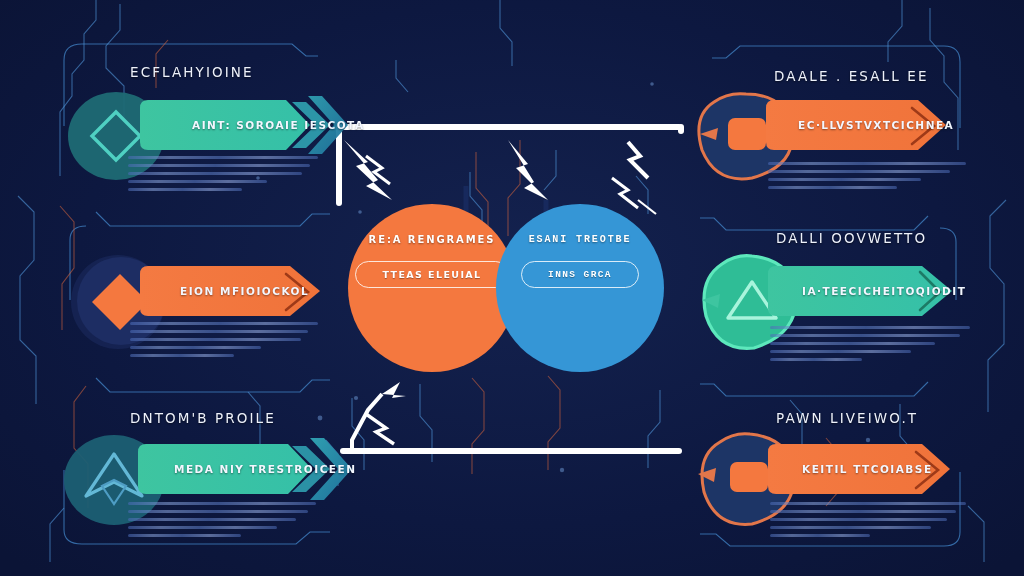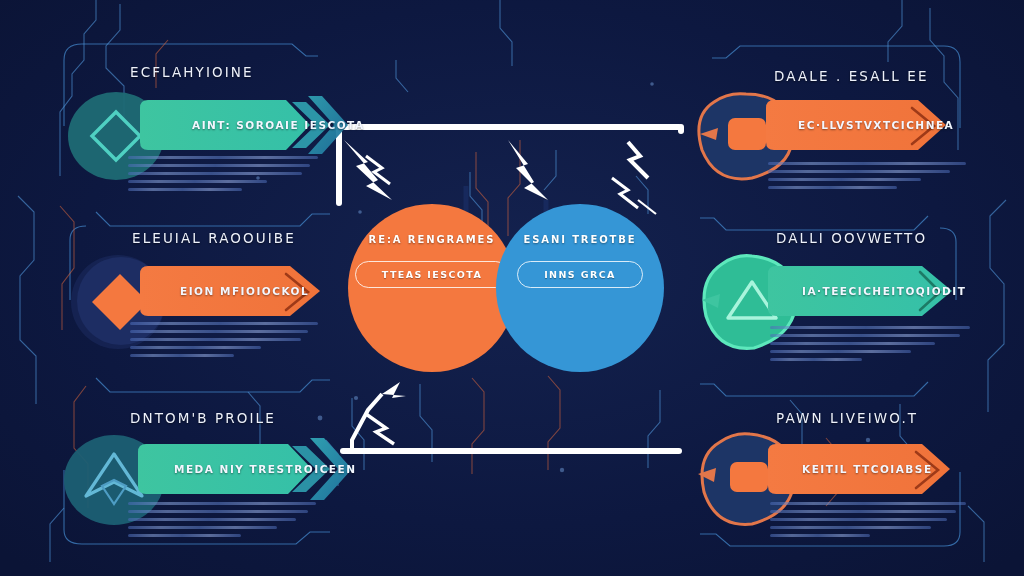--- a/index.html
+++ b/index.html
@@ -227,21 +227,20 @@
     <div class="body-lines" style="left:128px;top:156px;width:196px;">
       <i style="width:97%"></i>
         <i style="width:93%"></i>
         <i style="width:89%"></i>
         <i style="width:71%"></i>
         <i style="width:58%"></i>
     </div>
   </div>
 
   <div class="panel" style="left:0;top:168px;width:340px;height:190px;">
-    <div class="panel-title" style="left:132px;top:62px;">ELEUIAL RAOOUIBE</div>
 
     <div class="badge" style="left:68px;top:84px;width:100px;height:100px;">
       <svg width="100" height="100" viewBox="0 0 100 100">
         <circle cx="50" cy="50" r="47" fill="#1a2a5e" opacity=".6"></circle>
         <circle cx="53" cy="49" r="44" fill="#1d2d63"></circle>
         <g>
           <path d="M52,22 L80,50 L52,78 L24,50 Z" fill="#f4783f"></path>
         </g>
       </svg>
     </div>
@@ -388,21 +387,21 @@
       <i style="width:96%"></i>
         <i style="width:91%"></i>
         <i style="width:87%"></i>
         <i style="width:79%"></i>
         <i style="width:49%"></i>
     </div>
   </div>
 
   <div class="circle" style="left:348px;top:204px;width:168px;height:168px;background:#f4783f;padding-top:30px;">
     <div class="circle-title">RE:A RENGRAMES</div>
-    <div class="circle-pill" style="margin-top:16px;">TTEAS IESCOTA</div>
-  </div>
-
-  <div class="circle" style="left:496px;top:204px;width:168px;height:168px;background:#3596d6;padding-top:30px;">
+    <div class="circle-pill" style="margin-top:16px;">TTEAS ELEUIAL</div>
+  </div>
+
+  <div class="circle" style="left:496px;top:204px;width:168px;height:168px;background:#3596d6;padding-top:30px;font-family:Liberation Mono, monospace;">
     <div class="circle-title">ESANI TREOTBE</div>
     <div class="circle-pill" style="margin-top:16px;">INNS GRCA</div>
   </div>
 
 </div>
 
 </body></html>

